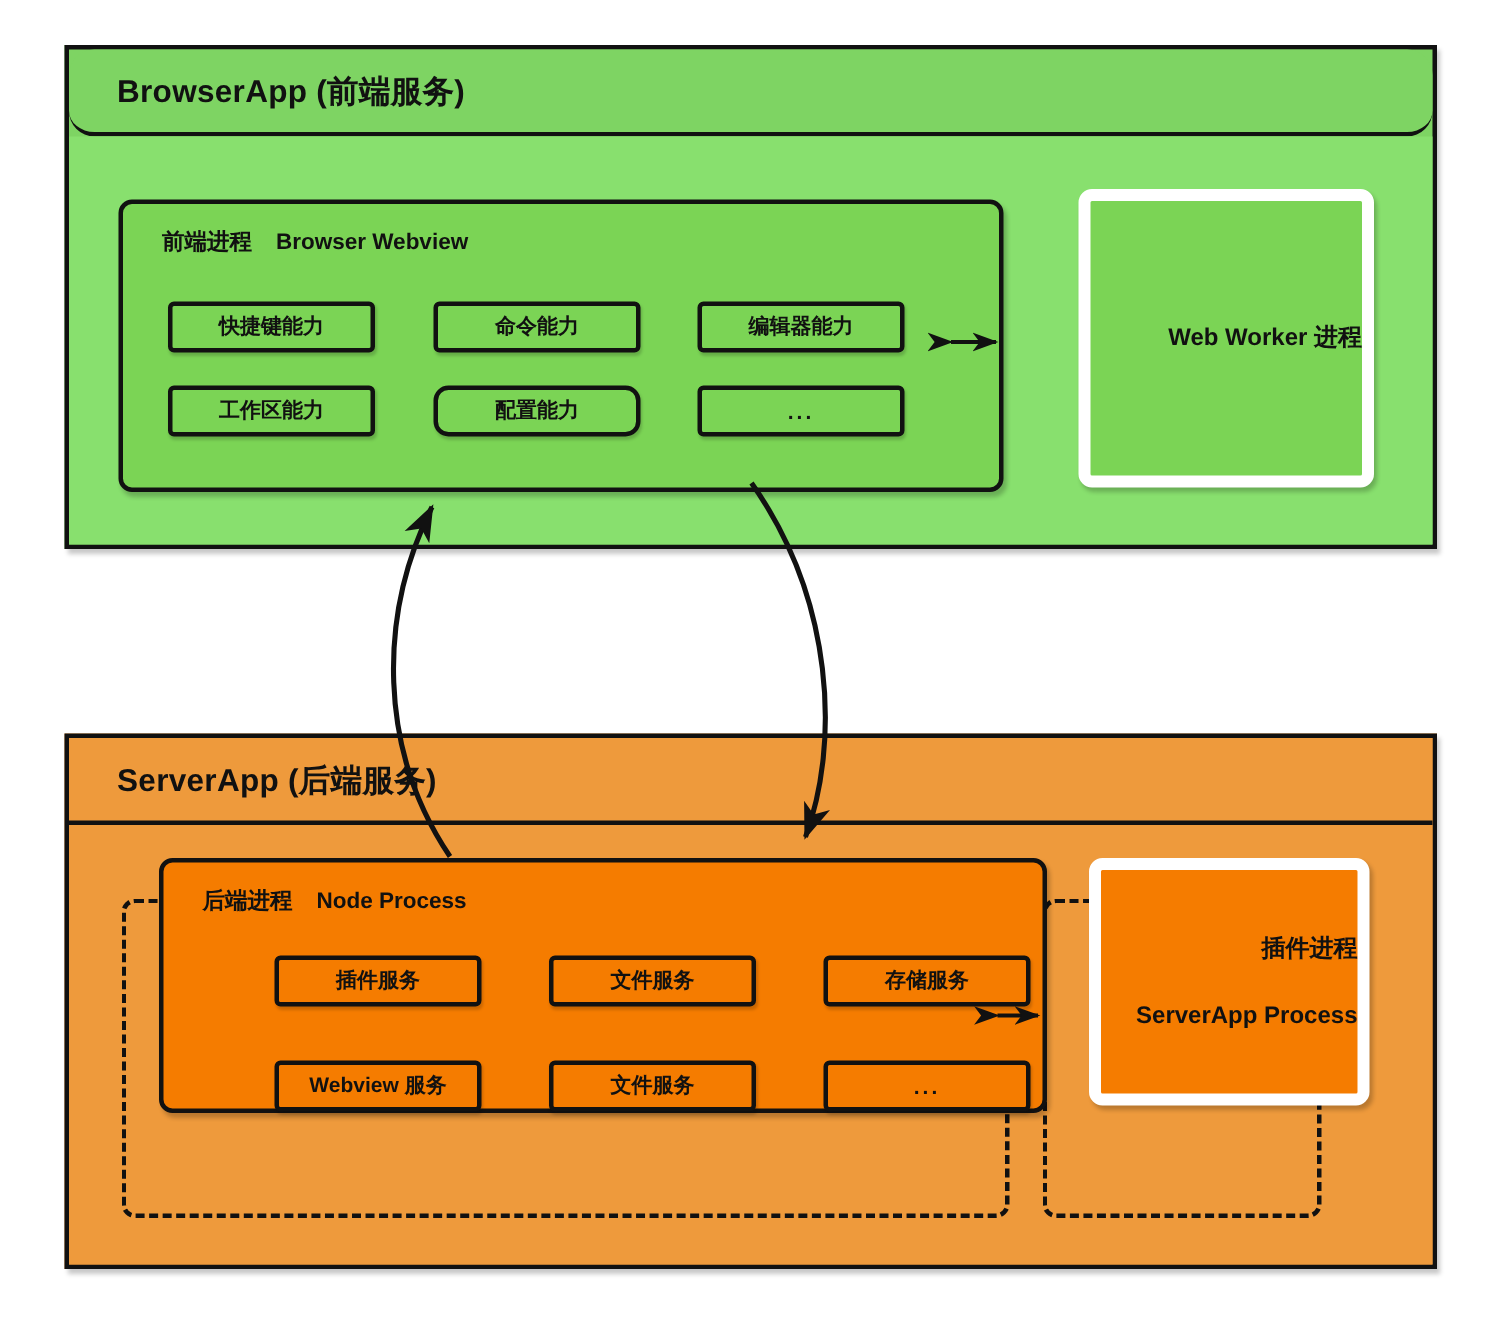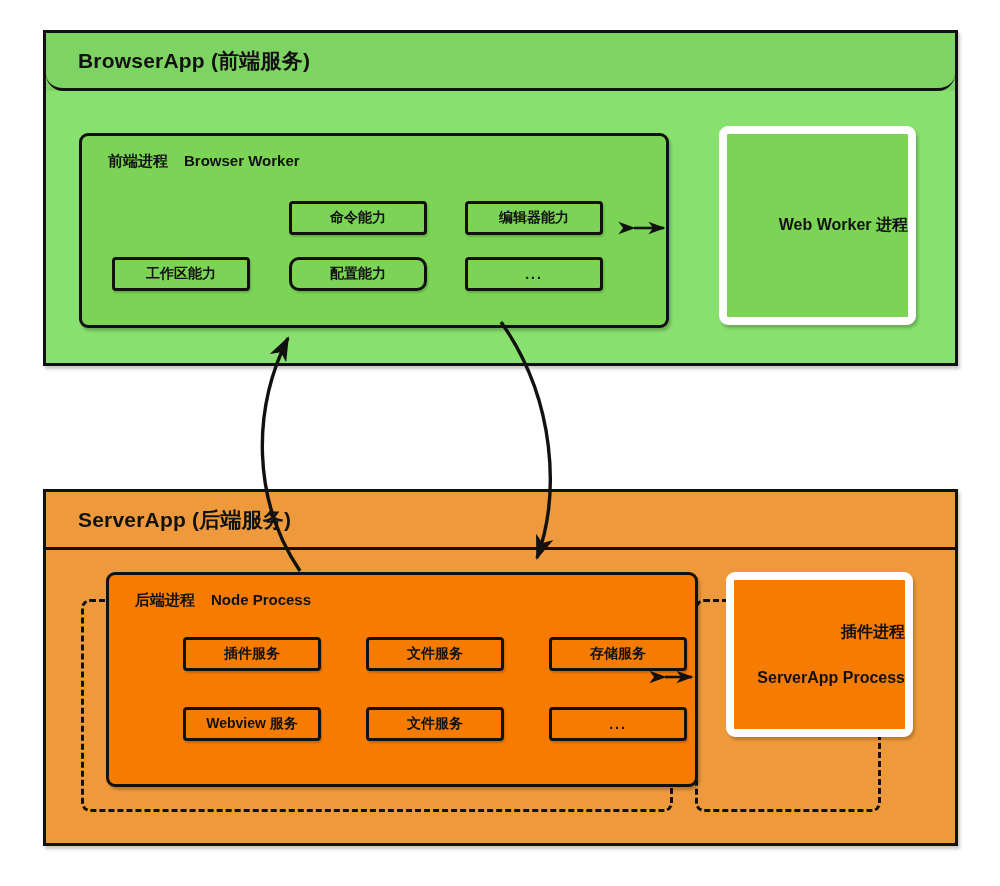--- a/index.html
+++ b/index.html
@@ -149,23 +149,24 @@
   <div class="app-box green" style="left:43px; top:30px; width:915px; height:336px;">
 
     <div class="app-header" style="height:58px; background:#7ED463;border-radius:17px;">
       <span class="title">BrowserApp (前端服务)</span>
     </div>
 
     <div class="app-body" style="top:58px; background:#88E06E;"></div>
 
     <div class="proc-box green" style="left:33px; top:100px; width:590px; height:195px;">
       <div class="proc-title">
-        <span class="cn">前端进程</span><span>Browser Worker</span>
+        <span class="cn">前端进程</span><span>Browser Webview</span>
       </div>
 
+      <div class="chip green" style="left:30px; top:65px; width:138px; height:34px;">快捷键能力</div>
       <div class="chip green" style="left:207px; top:65px; width:138px; height:34px;">命令能力</div>
       <div class="chip green" style="left:383px; top:65px; width:138px; height:34px;">编辑器能力</div>
 
       <div class="chip green" style="left:30px; top:121px; width:138px; height:34px;">工作区能力</div>
       <div class="chip green" style="left:207px; top:121px; width:138px; height:34px;border-radius:10px;">配置能力</div>
       <div class="chip green ellipsis" style="left:383px; top:121px; width:138px; height:34px;">...</div>
     </div>
 
     <div class="side-proc green" style="left:673px; top:93px; width:197px; height:199px;">
       <div class="line">Web Worker 进程</div>
@@ -176,21 +177,21 @@
 
     <div class="app-header" style="height:58px; background:#EE9A3C;">
       <span class="title">ServerApp (后端服务)</span>
     </div>
 
     <div class="app-body" style="top:58px; background:#EE9A3C;"></div>
 
     <div class="dashed-box" style="left:35px; top:107px; width:592px; height:213px;"></div>
     <div class="dashed-box" style="left:649px; top:107px; width:186px; height:213px;"></div>
 
-    <div class="proc-box orange" style="left:60px; top:80px; width:592px; height:215px;">
+    <div class="proc-box orange" style="left:60px; top:80px; width:592px; height:170px;">
       <div class="proc-title">
         <span class="cn">后端进程</span><span>Node Process</span>
       </div>
 
       <div class="chip orange" style="left:257px; top:62px; width:138px; height:34px;">文件服务</div>
       <div class="chip orange" style="left:74px; top:62px; width:138px; height:34px;">插件服务</div>
       <div class="chip orange" style="left:440px; top:62px; width:138px; height:34px;">存储服务</div>
 
       <div class="chip orange" style="left:74px; top:132px; width:138px; height:34px;">Webview 服务</div>
       <div class="chip orange" style="left:257px; top:132px; width:138px; height:34px;">文件服务</div>

